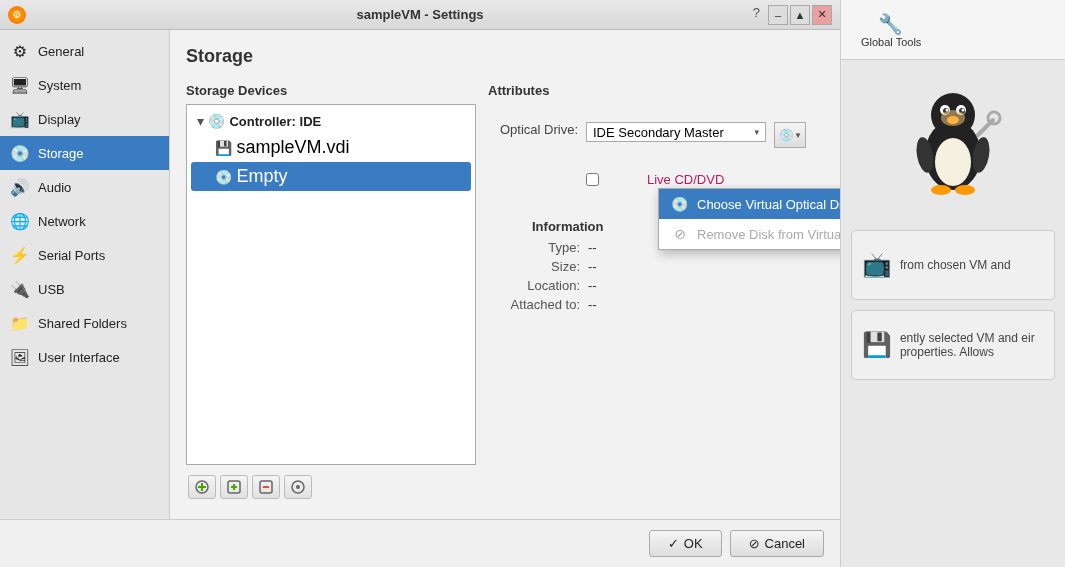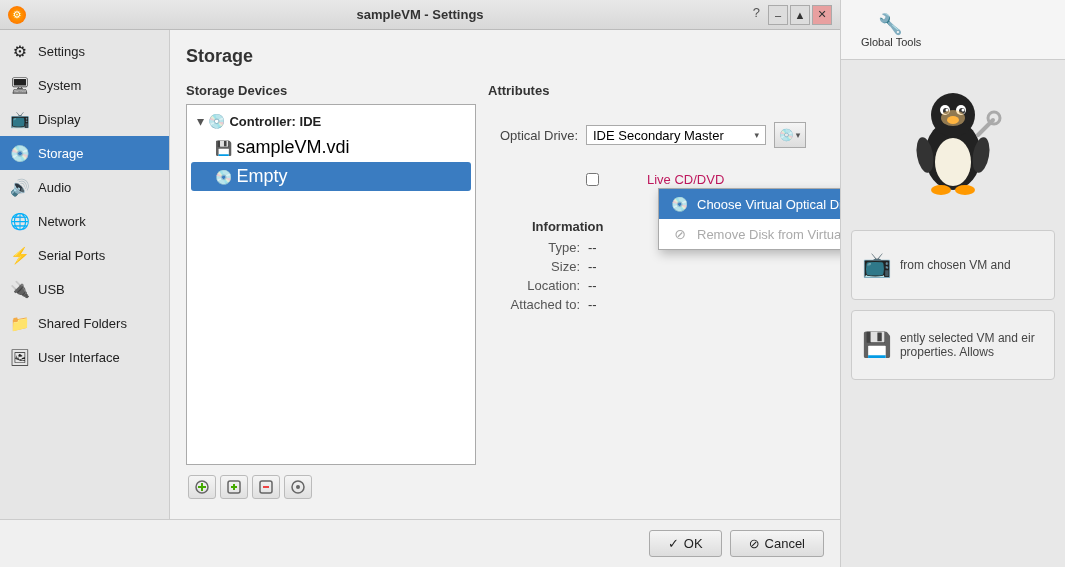--- a/index.html
+++ b/index.html
@@ -297,21 +297,21 @@
     }
 
     .attributes-label {
       font-size: 13px;
       font-weight: bold;
       color: #333;
     }
 
     .attribute-row {
       display: flex;
-      align-items: center;
+      align-items: flex-start;
       gap: 8px;
     }
 
     .attribute-label {
       font-size: 13px;
       color: #444;
       min-width: 90px;
       text-align: right;
     }
 
@@ -554,21 +554,21 @@
       <button class="titlebar-btn">▲</button>
       <button class="titlebar-btn close">✕</button>
     </div>
   </div>
 
   <div class="main-content">
 
     <div class="sidebar">
       <div class="sidebar-item">
         <span class="sidebar-item-icon">⚙</span>
-        <span class="sidebar-item-label">Settings</span>
+        <span class="sidebar-item-label">General</span>
       </div>
       <div class="sidebar-item">
         <span class="sidebar-item-icon">🖥</span>
         <span class="sidebar-item-label">System</span>
       </div>
       <div class="sidebar-item">
         <span class="sidebar-item-icon">📺</span>
         <span class="sidebar-item-label">Display</span>
       </div>
       <div class="sidebar-item active">

